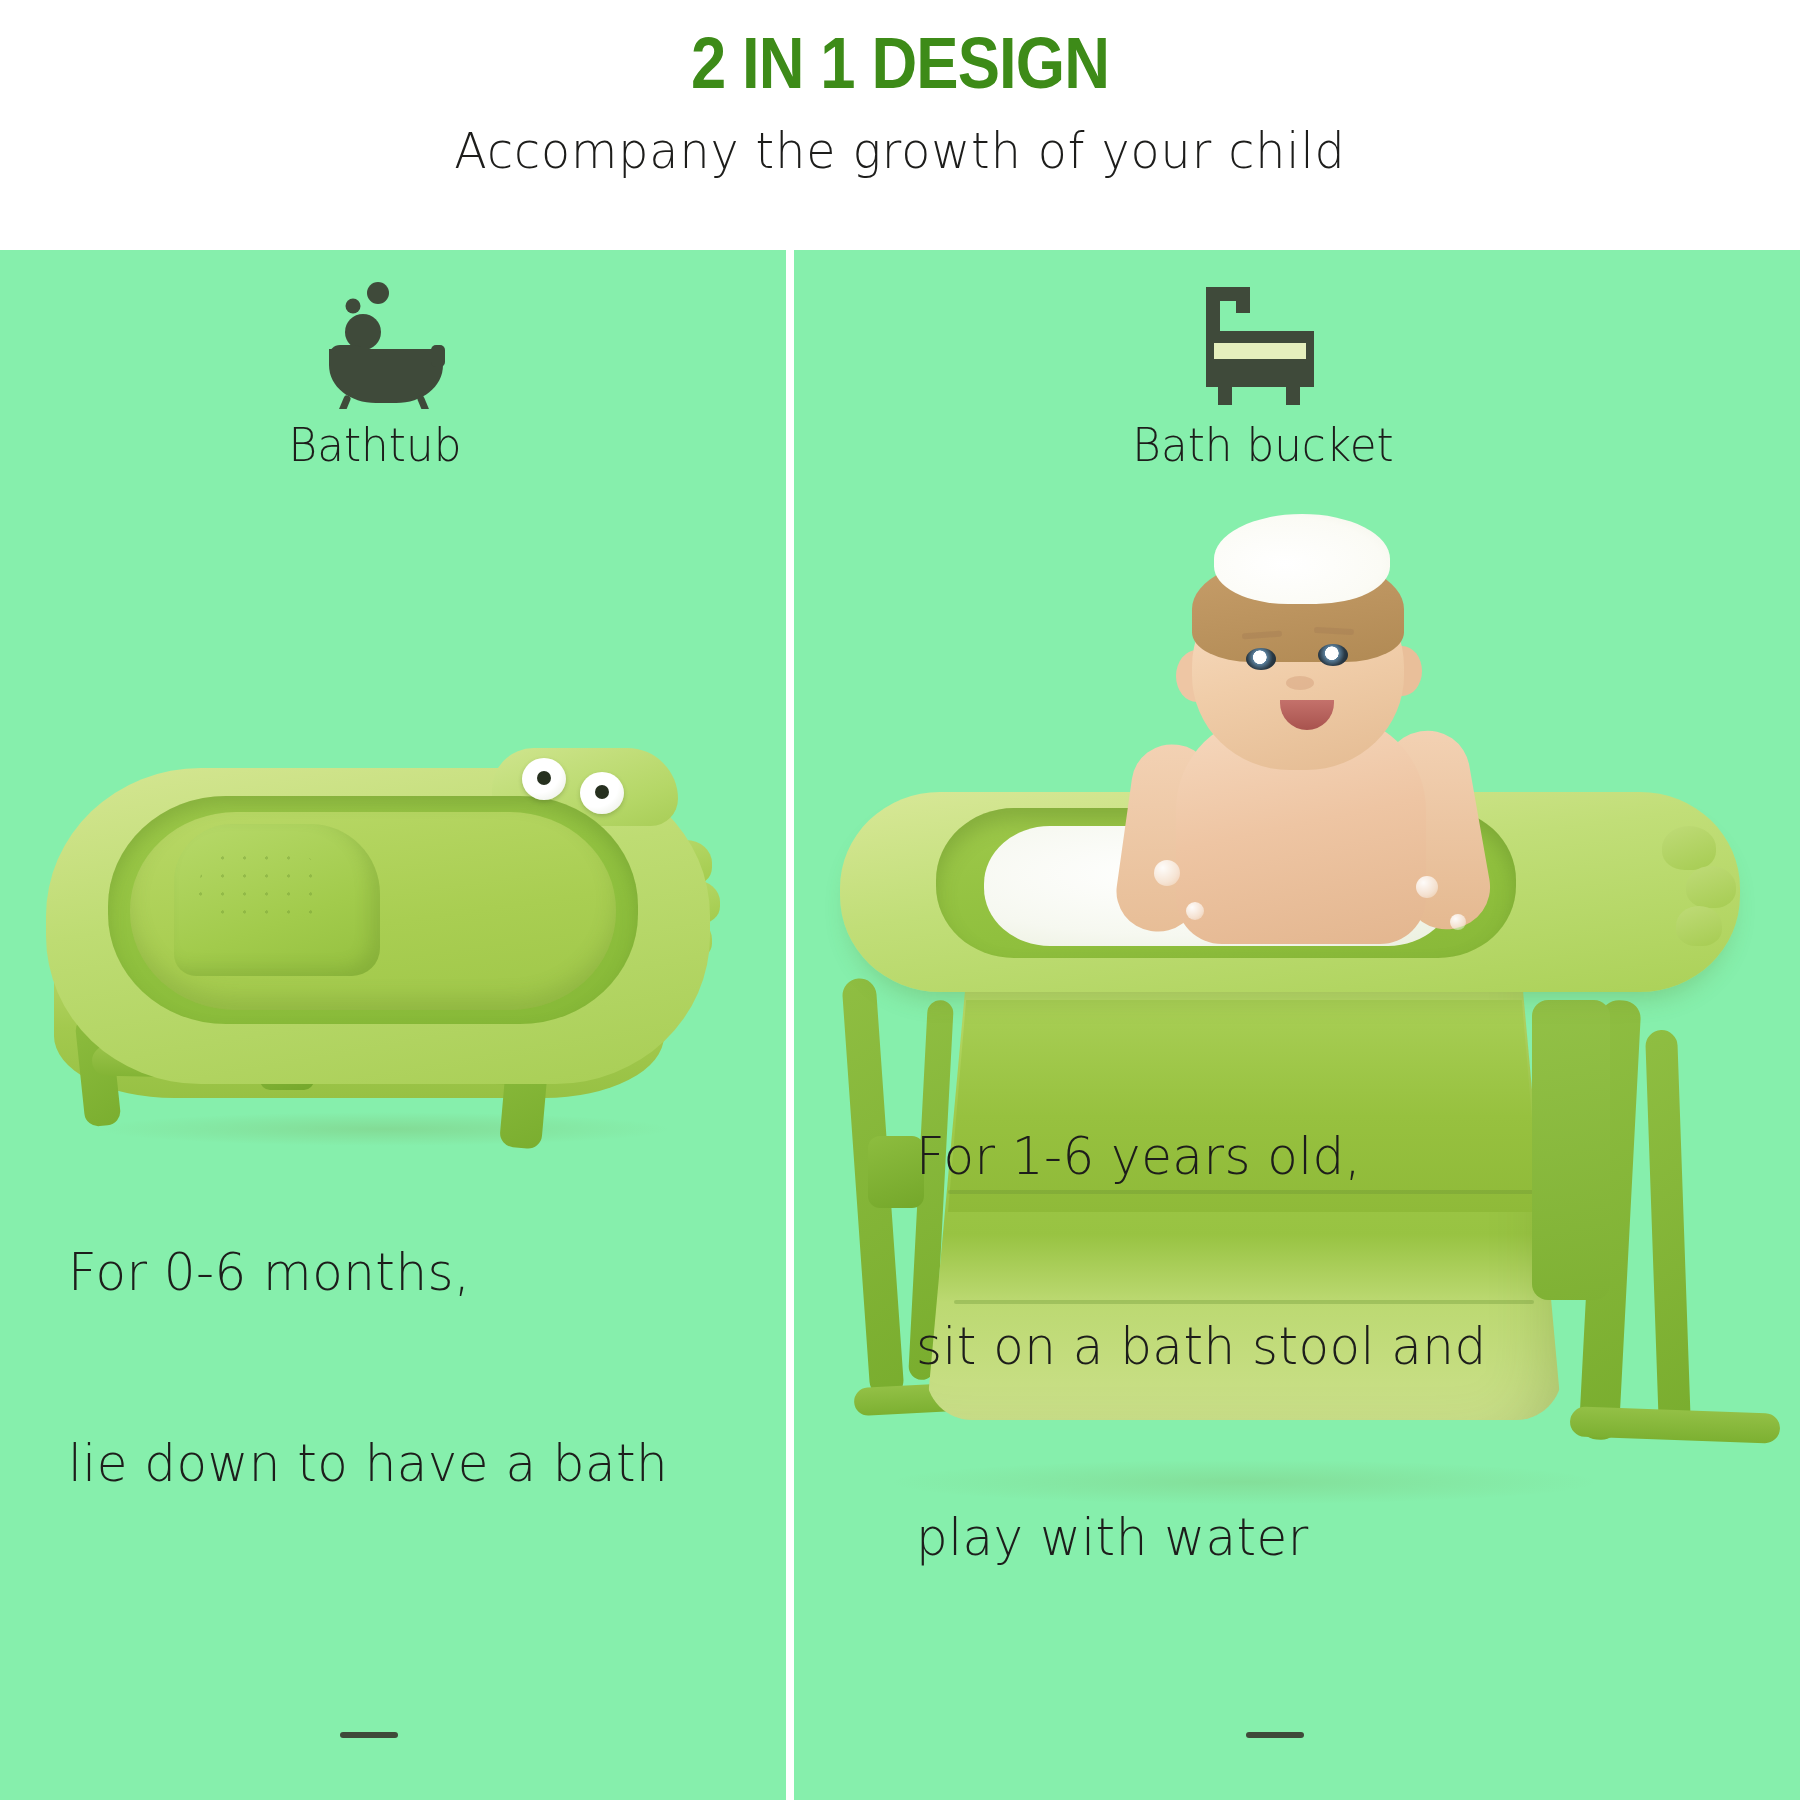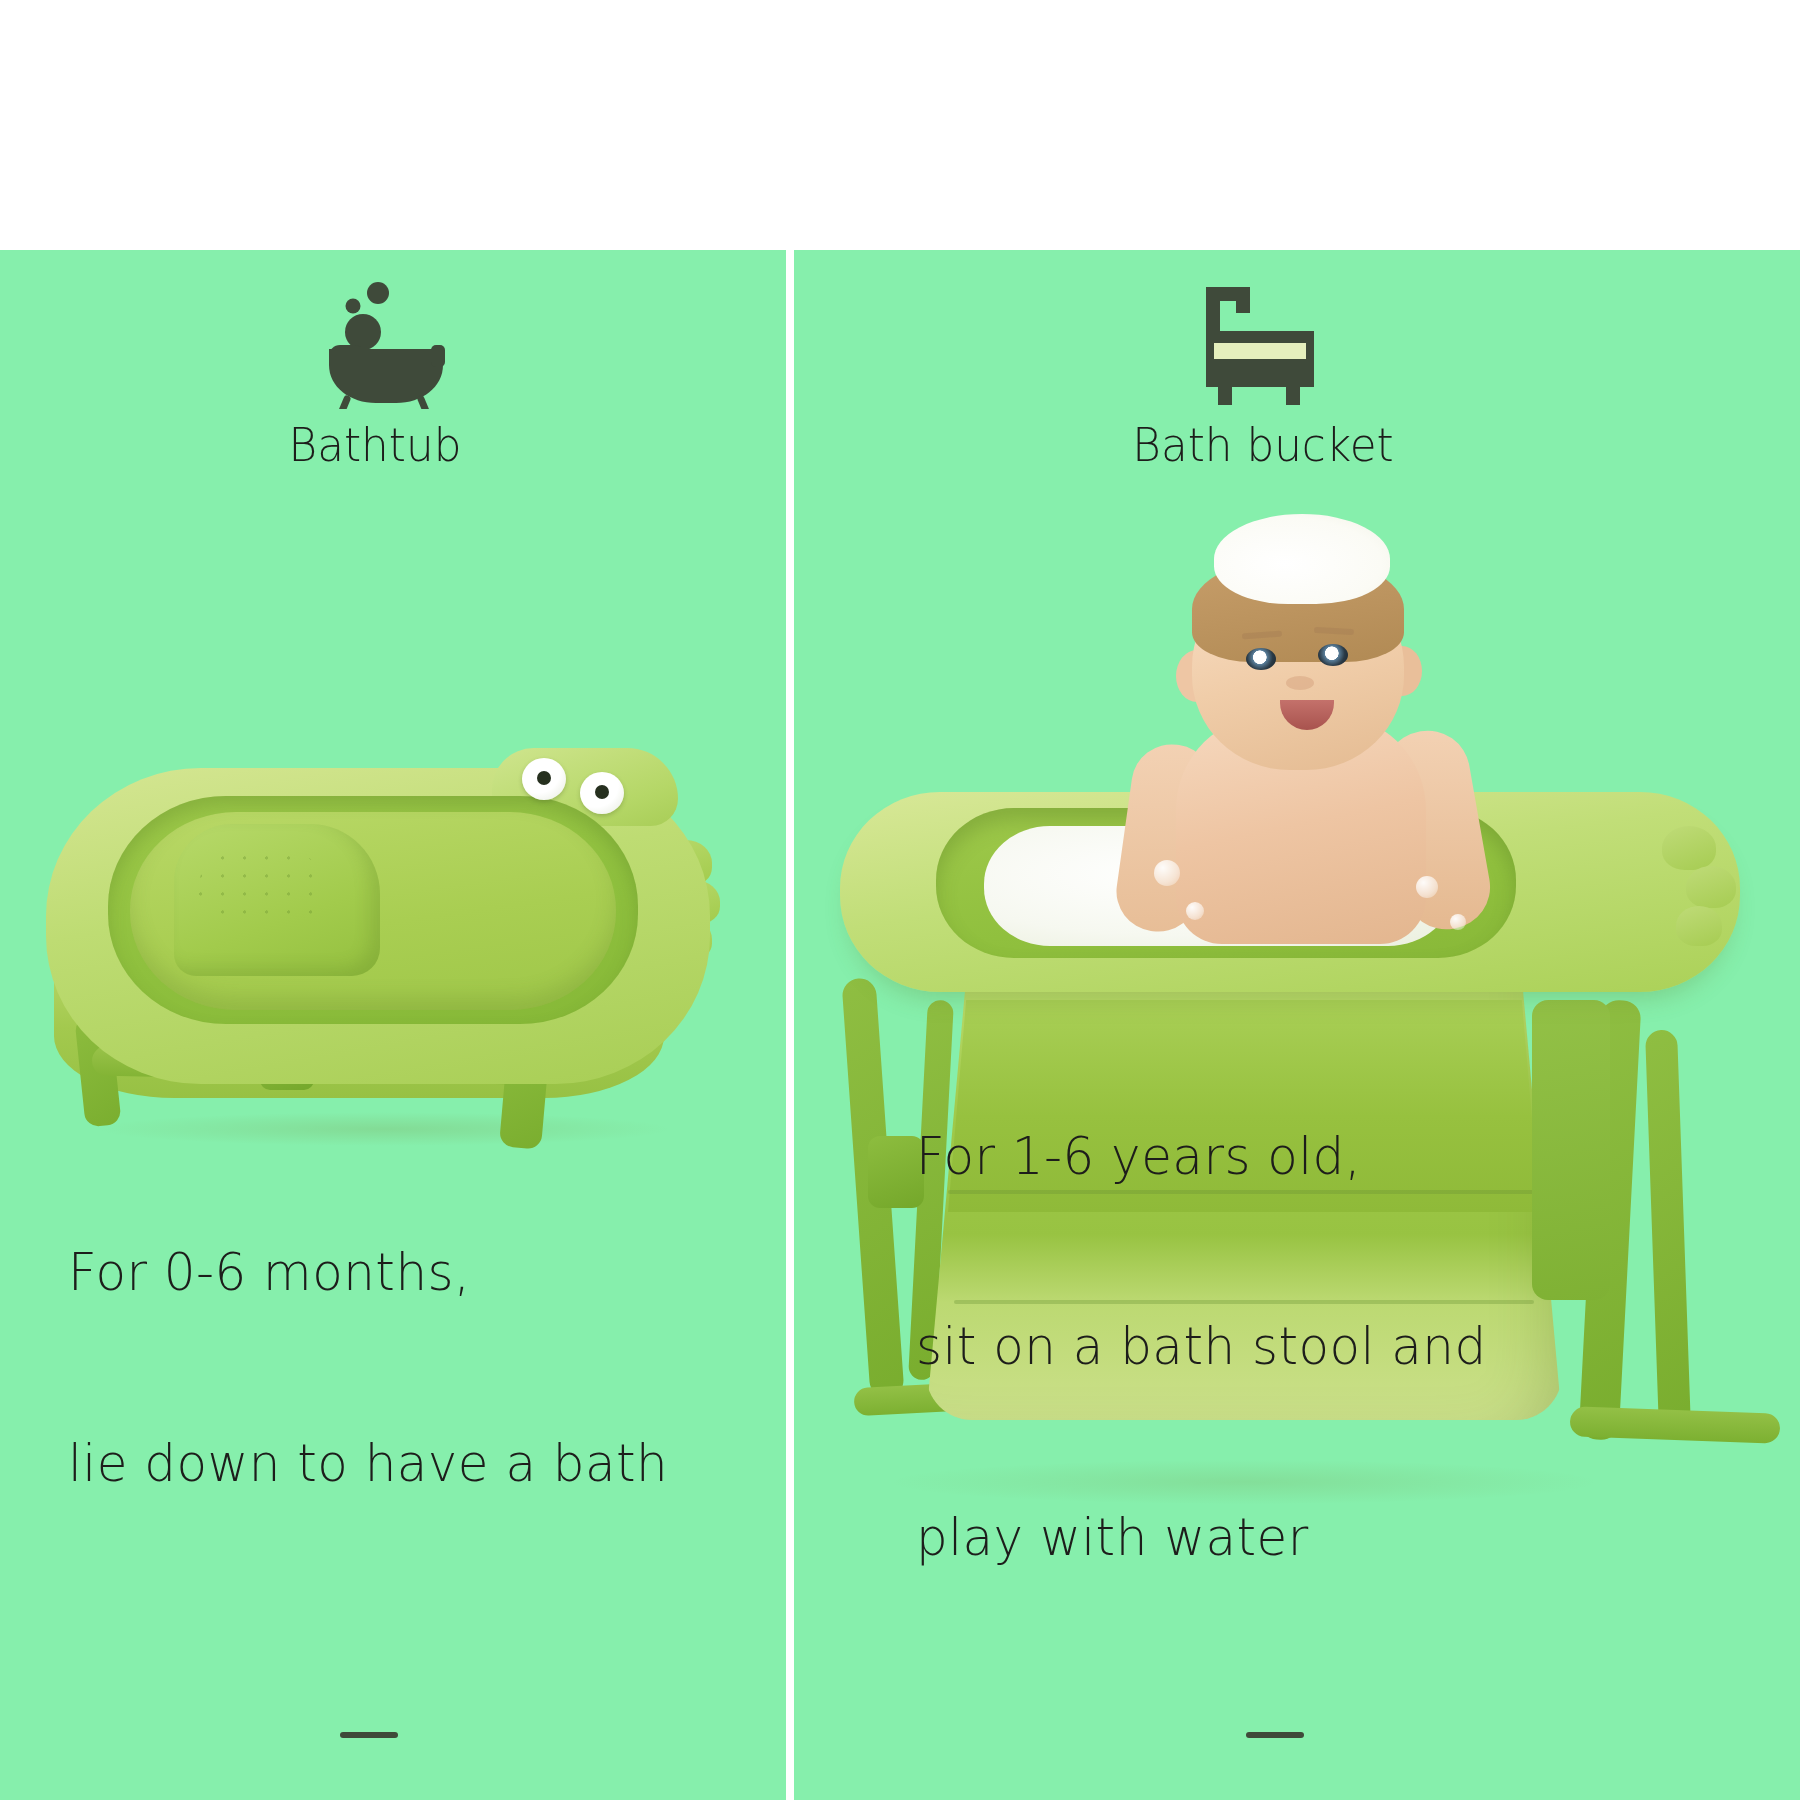--- a/index.html
+++ b/index.html
@@ -311,20 +311,24 @@
     position:absolute; left:80px; top:930px; width:700px; height:44px;
     border-radius:50%;
     background:radial-gradient(ellipse at center, rgba(120,150,70,.18) 0%, rgba(120,150,70,0) 72%);
   }
 </style>
 </head>
 <body>
 
 <div class="page">
 
+  <div class="header">
+    <div class="title">2 IN 1 DESIGN</div>
+    <div class="subtitle">Accompany the growth of your child</div>
+  </div>
 
   <div class="panels">
 
     <div class="panel left">
 
       <div class="icon-wrap">
         <svg width="150" height="140" viewBox="0 0 150 140">
           <g fill="#3f4a3a">
             <circle cx="78" cy="24" r="11"></circle>
             <circle cx="53" cy="37" r="7.5"></circle>

